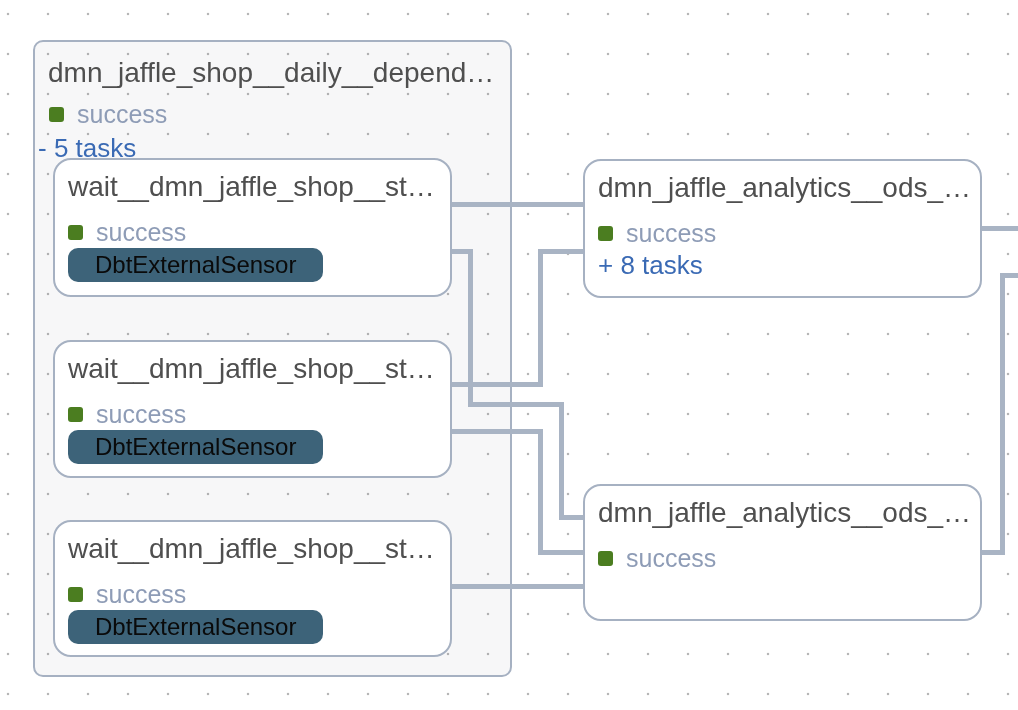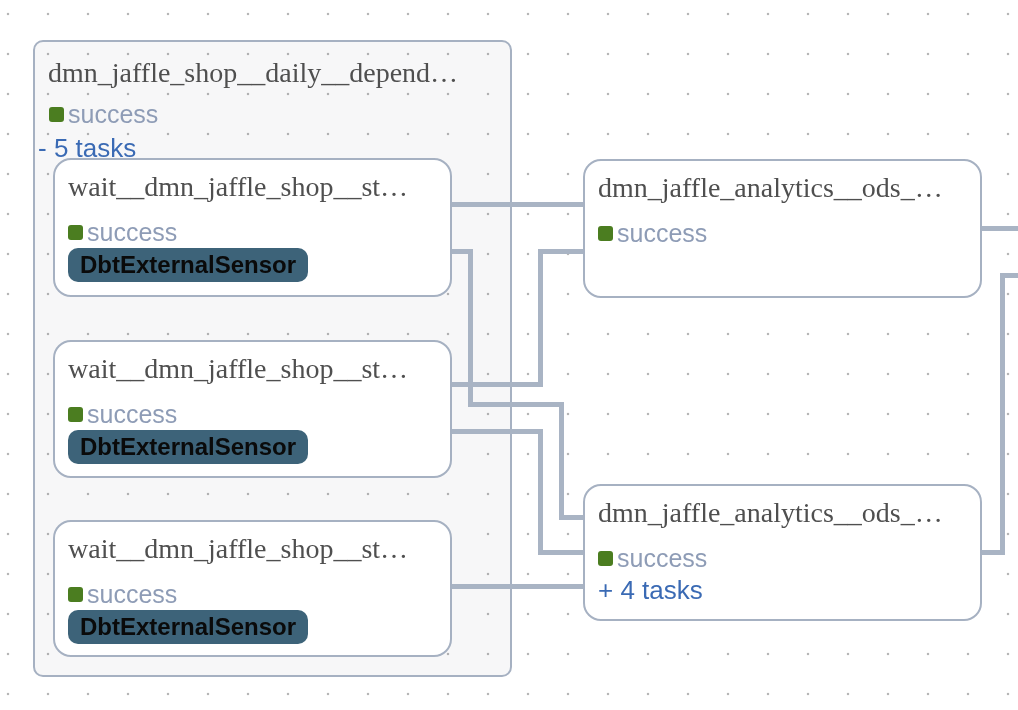--- a/index.html
+++ b/index.html
@@ -34,27 +34,27 @@
 
   .node{
     position:absolute;width:399px;
     background:#ffffff;border:2px solid var(--c-border);border-radius:18px;
     z-index:2;
   }
 
   .node-title{
     position:absolute;left:13px;right:0;top:8px;
     font-size:28px;line-height:38px;color:var(--c-title);
-    white-space:nowrap;overflow:hidden;font-family:Liberation Serif, serif;
+    white-space:nowrap;overflow:hidden;
   }
   .group-node .node-title{top:12px;}
 
   .status-row{
     position:absolute;left:13px;top:58px;
-    display:flex;align-items:center;gap:4px;
+    display:flex;align-items:center;gap:13px;
   }
   .group-node .status-row{left:14px;}
   .status-square{
     width:15px;height:15px;border-radius:3px;
     background:var(--c-green);flex:0 0 auto;
   }
   .status-label{
     font-size:25px;line-height:28px;color:var(--c-status);
   }
 
@@ -63,21 +63,21 @@
     font-size:26px;line-height:28px;color:var(--c-link);
     text-decoration:none;cursor:pointer;white-space:nowrap;
   }
   .group-node .toggle{left:3px;top:92px;}
 
   .op-badge{
     position:absolute;left:13px;top:88px;
     display:inline-block;
     background:var(--c-badge);color:#0a0a0a;
     font-size:24px;line-height:28px;
-    padding:3px 12px;border-radius:10px;white-space:nowrap;font-weight:bold;
+    padding:3px 27px;border-radius:10px;white-space:nowrap;
   }
 </style>
 </head>
 <body>
 
 <div class="canvas">
 
   <div class="group-node">
     <div class="node-title">dmn_jaffle_shop__daily__depend…</div>
     <div class="status-row">
@@ -137,24 +137,24 @@
     </div>
     <span class="op-badge">DbtExternalSensor</span>
   </div>
 
   <div class="node" style="left:583px;top:159px;height:139px;">
     <div class="node-title">dmn_jaffle_analytics__ods_…</div>
     <div class="status-row">
       <span class="status-square"></span>
       <span class="status-label">success</span>
     </div>
+    <a class="toggle">+ 8 tasks</a>
   </div>
 
   <div class="node" style="left:583px;top:484px;height:137px;">
     <div class="node-title">dmn_jaffle_analytics__ods_…</div>
     <div class="status-row">
       <span class="status-square"></span>
       <span class="status-label">success</span>
     </div>
-    <a class="toggle">+ 4 tasks</a>
   </div>
 
 </div>
 
 </body></html>

